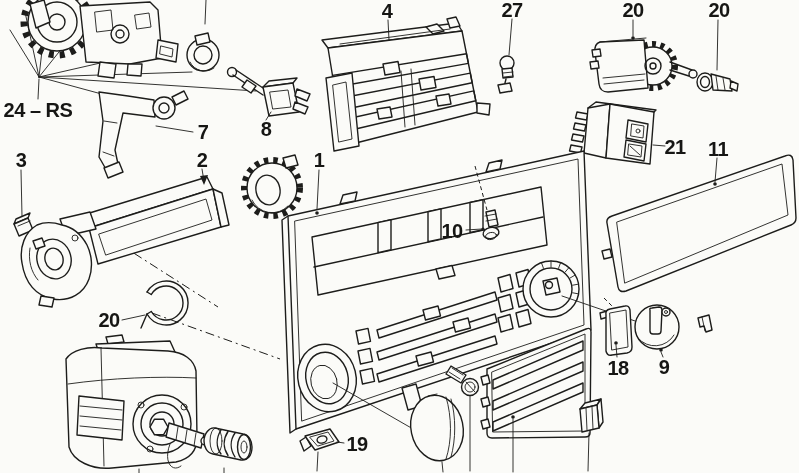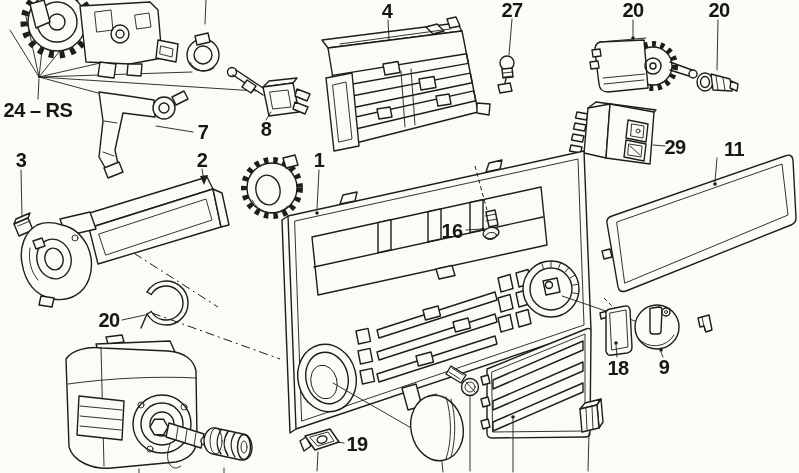--- a/index.html
+++ b/index.html
@@ -386,23 +386,23 @@
   </g>
 </svg>
 
   <div class="callout" style="left:319px;top:160px">1</div>
   <div class="callout" style="left:202px;top:160px">2</div>
   <div class="callout" style="left:21px;top:160px">3</div>
   <div class="callout" style="left:387px;top:11px">4</div>
   <div class="callout" style="left:203px;top:132px">7</div>
   <div class="callout" style="left:266px;top:129px">8</div>
   <div class="callout" style="left:618px;top:368px">18</div>
-  <div class="callout" style="left:734px;top:149px">11</div>
-  <div class="callout" style="left:452px;top:231px">16</div>
+  <div class="callout" style="left:718px;top:149px">11</div>
+  <div class="callout" style="left:452px;top:231px">10</div>
   <div class="callout" style="left:664px;top:367px">9</div>
   <div class="callout" style="left:633px;top:10px">20</div>
   <div class="callout" style="left:719px;top:10px">20</div>
-  <div class="callout" style="left:675px;top:147px">29</div>
+  <div class="callout" style="left:675px;top:147px">21</div>
   <div class="callout" style="left:357px;top:444px">19</div>
   <div class="callout" style="left:109px;top:320px">20</div>
   <div class="callout" style="left:512px;top:10px">27</div>
   <div class="callout" style="left:38px;top:110px">24 – RS</div>
 </div>
 
 </body></html>

